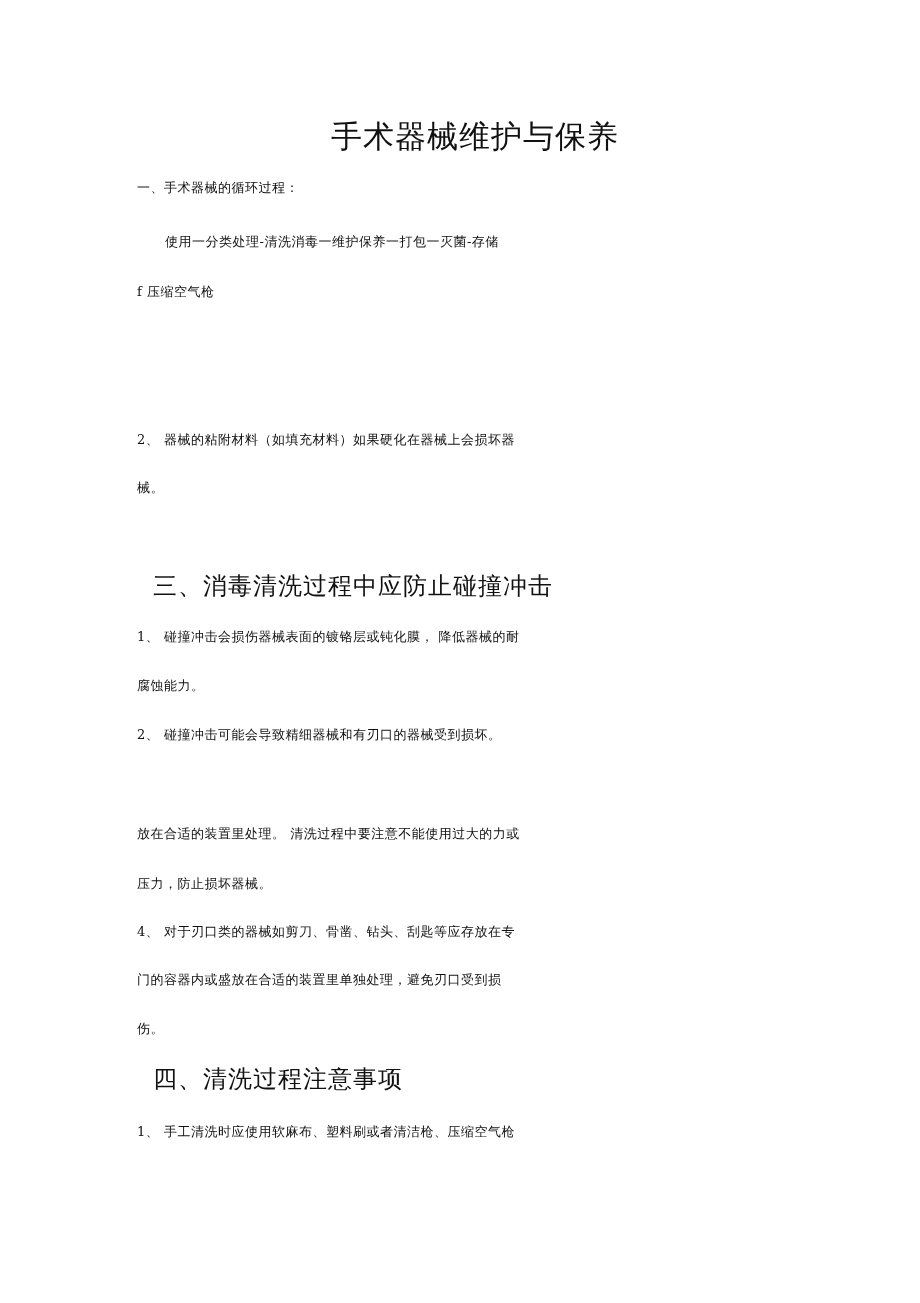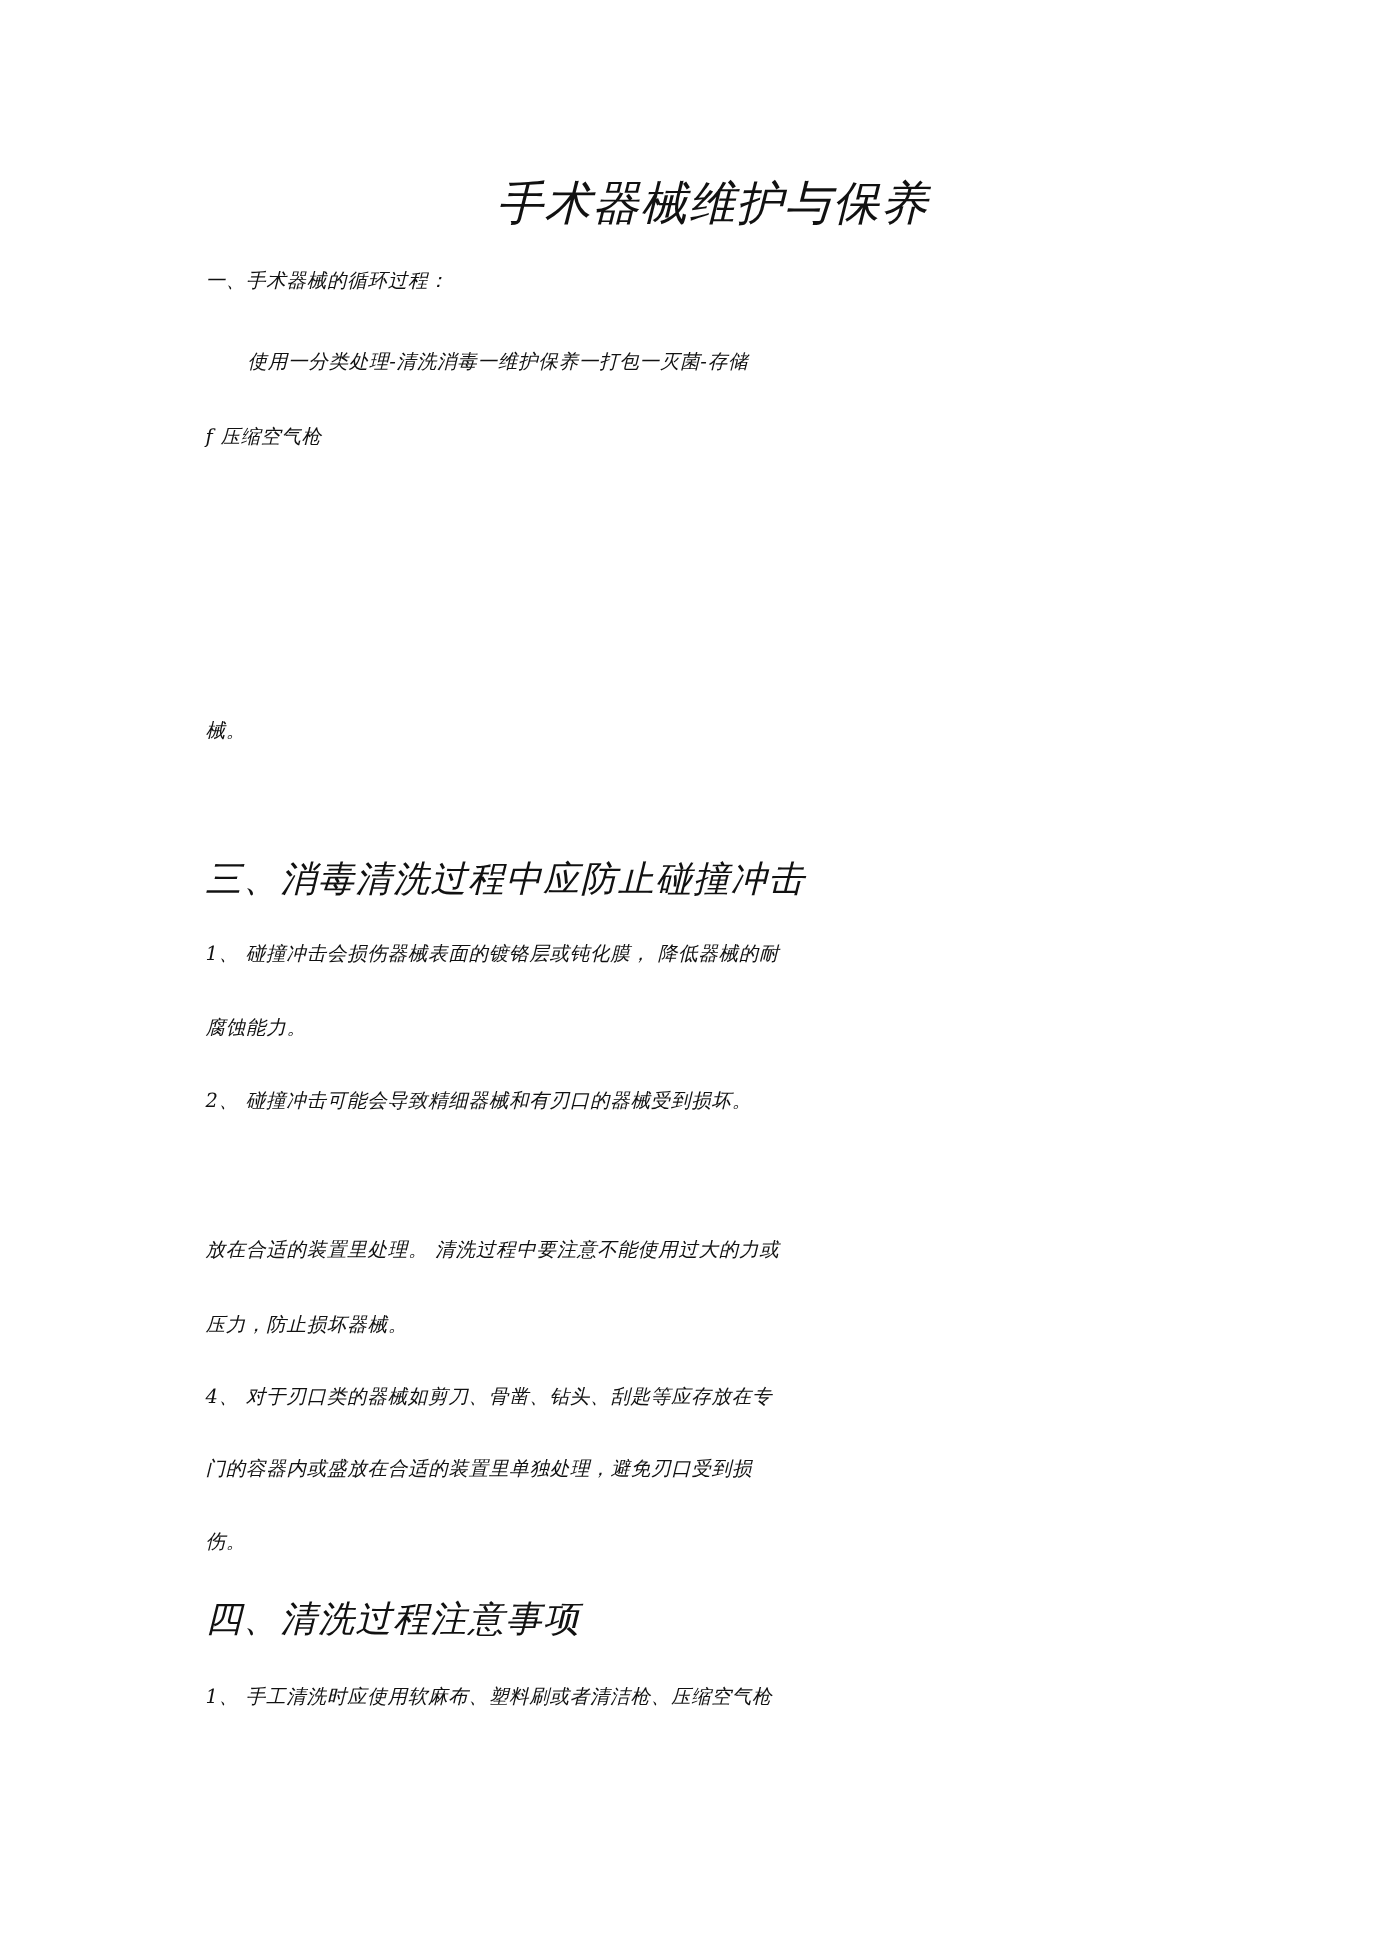--- a/index.html
+++ b/index.html
@@ -14,21 +14,20 @@
       overflow: hidden;
       font-family: "DejaVu Serif", "Liberation Serif", serif;
       color: #111111;
     }
     .page {
       position: absolute;
       left: 0;
       top: 0;
       width: 744px;
       height: 1303px;
-      font-style: italic;
     }
     .line {
       position: absolute;
       left: 137px;
       white-space: nowrap;
       font-size: 13px;
       line-height: 24px;
       letter-spacing: 0.5px;
     }
     .title {
@@ -40,35 +39,37 @@
       font-size: 31px;
       line-height: 40px;
       letter-spacing: 1px;
       padding-left: 30px;
       box-sizing: border-box;
     }
     .heading-big {
       font-size: 24px;
       line-height: 30px;
       letter-spacing: 1px;
+      margin-left: 16px;
     }
     .indent {
       left: 165px;
     }
   </style>
 </head>
 <body>
 
 <div class="page">
   <div class="title">手术器械维护与保养</div>
 
   <div class="line" style="top:176px">一、手术器械的循环过程：</div>
   <div class="line indent" style="top:230px">使用一分类处理-清洗消毒一维护保养一打包一灭菌-存储</div>
   <div class="line" style="top:280px">f 压缩空气枪</div>
 
+  <div class="line" style="top:428px">2、 器械的粘附材料（如填充材料）如果硬化在器械上会损坏器</div>
   <div class="line" style="top:476px">械。</div>
 
   <div class="line heading-big" style="top:571px">三、消毒清洗过程中应防止碰撞冲击</div>
   <div class="line" style="top:625px">1、 碰撞冲击会损伤器械表面的镀铬层或钝化膜， 降低器械的耐</div>
   <div class="line" style="top:674px">腐蚀能力。</div>
   <div class="line" style="top:723px">2、 碰撞冲击可能会导致精细器械和有刃口的器械受到损坏。</div>
   <div class="line" style="top:822px">放在合适的装置里处理。 清洗过程中要注意不能使用过大的力或</div>
   <div class="line" style="top:872px">压力，防止损坏器械。</div>
   <div class="line" style="top:920px">4、 对于刃口类的器械如剪刀、骨凿、钻头、刮匙等应存放在专</div>
   <div class="line" style="top:968px">门的容器内或盛放在合适的装置里单独处理，避免刃口受到损</div>

